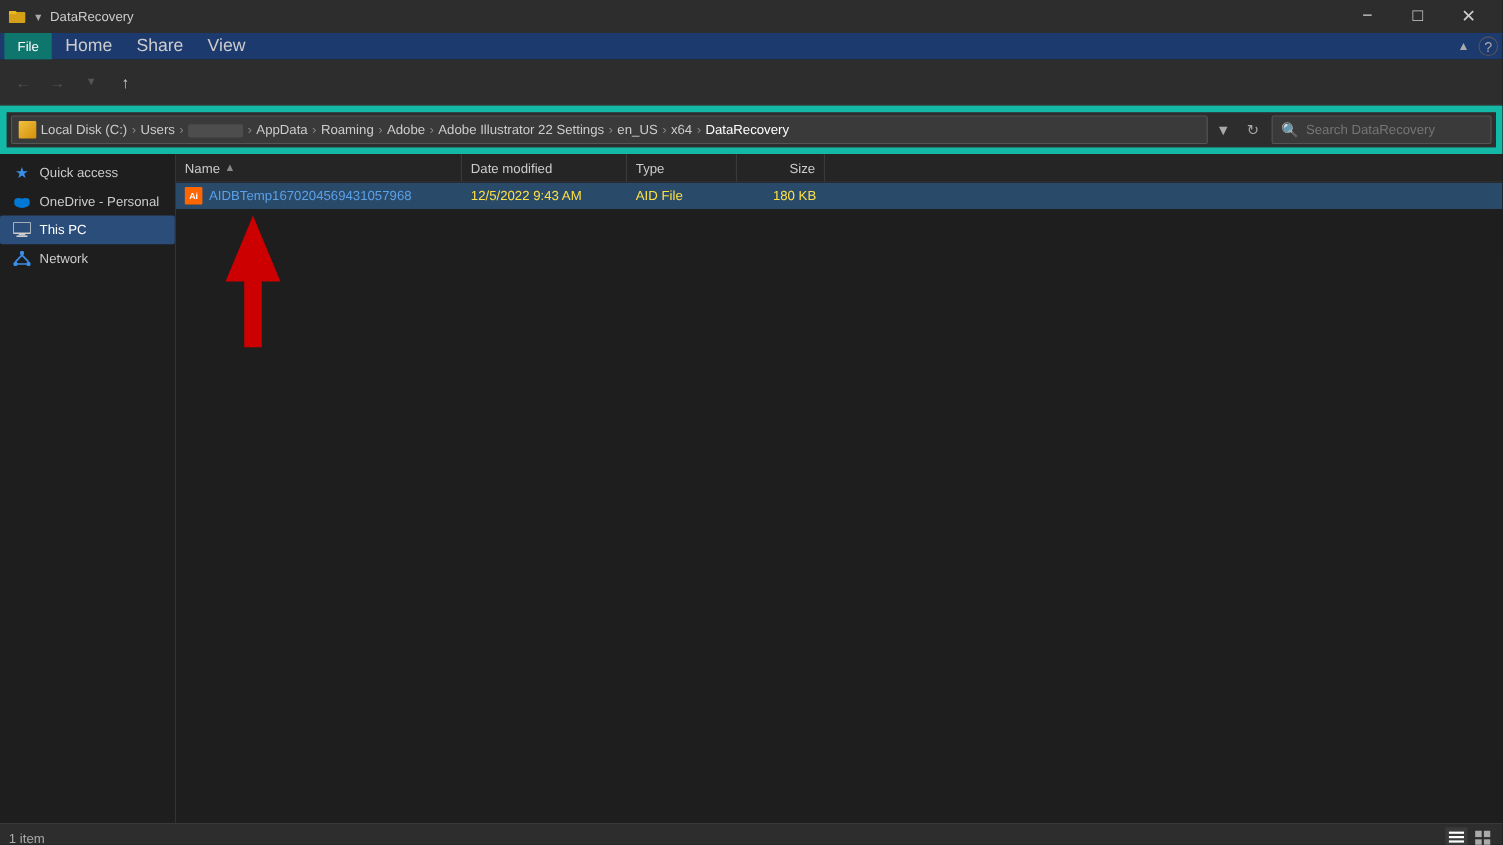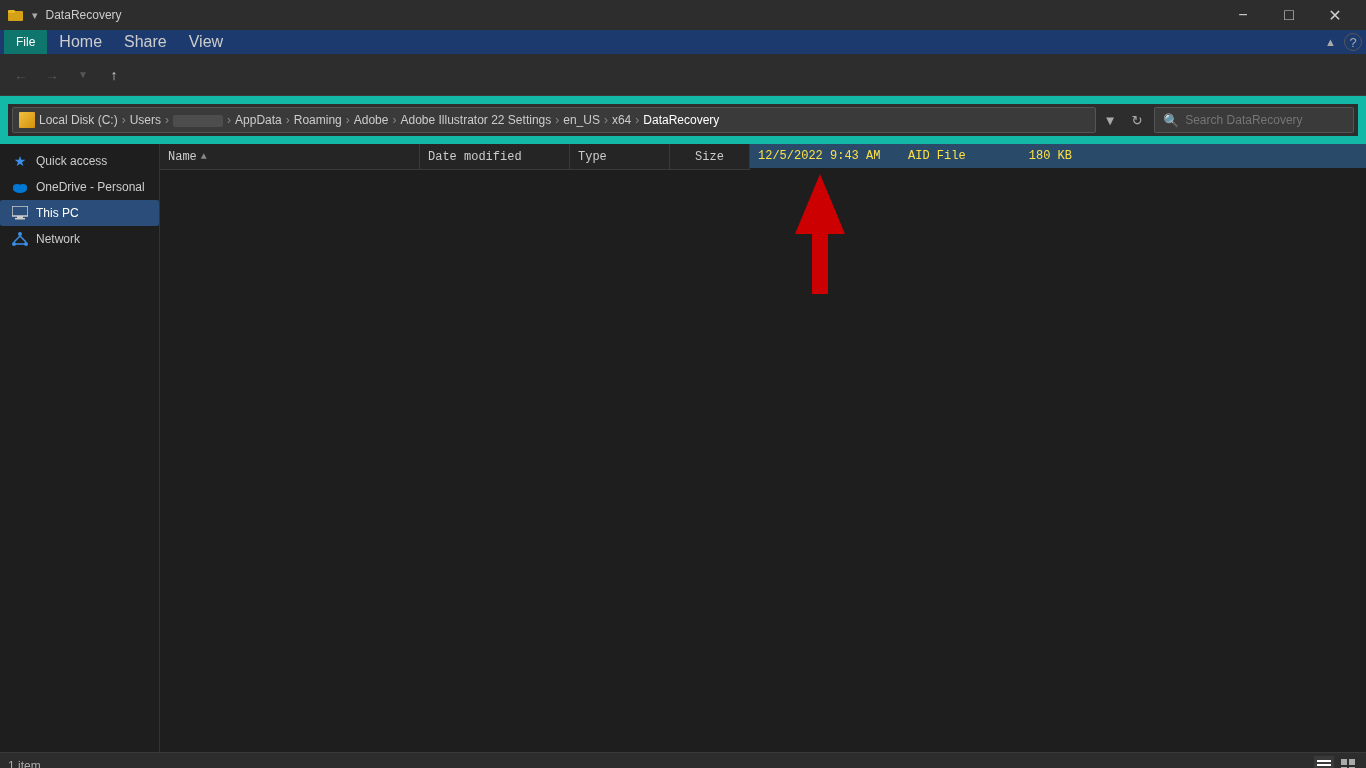--- a/index.html
+++ b/index.html
@@ -208,21 +208,21 @@
       padding: 0 8px;
       height: 100%;
       cursor: pointer;
       font-size: 12px;
       color: #cccccc;
       border-right: 1px solid #3a3a3a;
     }
     .col-name { width: 260px; }
     .col-date { width: 150px; text-align: right; }
     .col-type { width: 100px; }
-    .col-size { width: 80px; justify-content: center; }
+    .col-size { width: 80px; justify-content: flex-end; }
     .sort-arrow { color: #888; font-size: 10px; }
 
     
     .file-list {
       flex: 1;
       background: #1e1e1e;
       overflow-y: auto;
     }
     .file-row {
       display: flex;
@@ -259,22 +259,21 @@
       font-size: 8px;
       font-weight: bold;
       color: white;
       flex-shrink: 0;
     }
 
     
     .content-area {
       flex: 1;
       display: flex;
-      flex-direction: row;
-      font-family: Liberation Mono, monospace;
+      flex-direction: column;
     }
     .col-header-row {
       height: 26px;
       background: #252525;
       display: flex;
       align-items: center;
       border-bottom: 1px solid #3a3a3a;
     }
     .file-content {
       flex: 1;
@@ -316,21 +315,21 @@
       display: flex;
       align-items: center;
       justify-content: center;
     }
     .view-btn.active { background: #3a3a3a; color: white; }
 
     
     .address-bar-container {
       background: #2d2d2d;
       padding: 3px 4px;
-      border: 8px solid #14b8a6;
+      border: 6px solid #14b8a6;
       display: flex;
       align-items: flex-start;
       gap: 4px;
     }
 
     
     .nav-group {
       display: flex;
       align-items: center;
       gap: 1px;
@@ -493,20 +492,24 @@
       </div>
       <div class="col-header col-size">
         <span>Size</span>
       </div>
     </div>
 
     <div class="file-content">
       <div class="file-list">
 
         <div class="file-row selected">
+          <div class="file-cell file-cell-name">
+            <div class="ai-icon">Ai</div>
+            <span>AIDBTemp1670204569431057968</span>
+          </div>
           <div class="file-cell file-cell-date">
             <span>12/5/2022 9:43 AM</span>
           </div>
           <div class="file-cell file-cell-type">
             <span>AID File</span>
           </div>
           <div class="file-cell file-cell-size">
             <span>180 KB</span>
           </div>
         </div>

